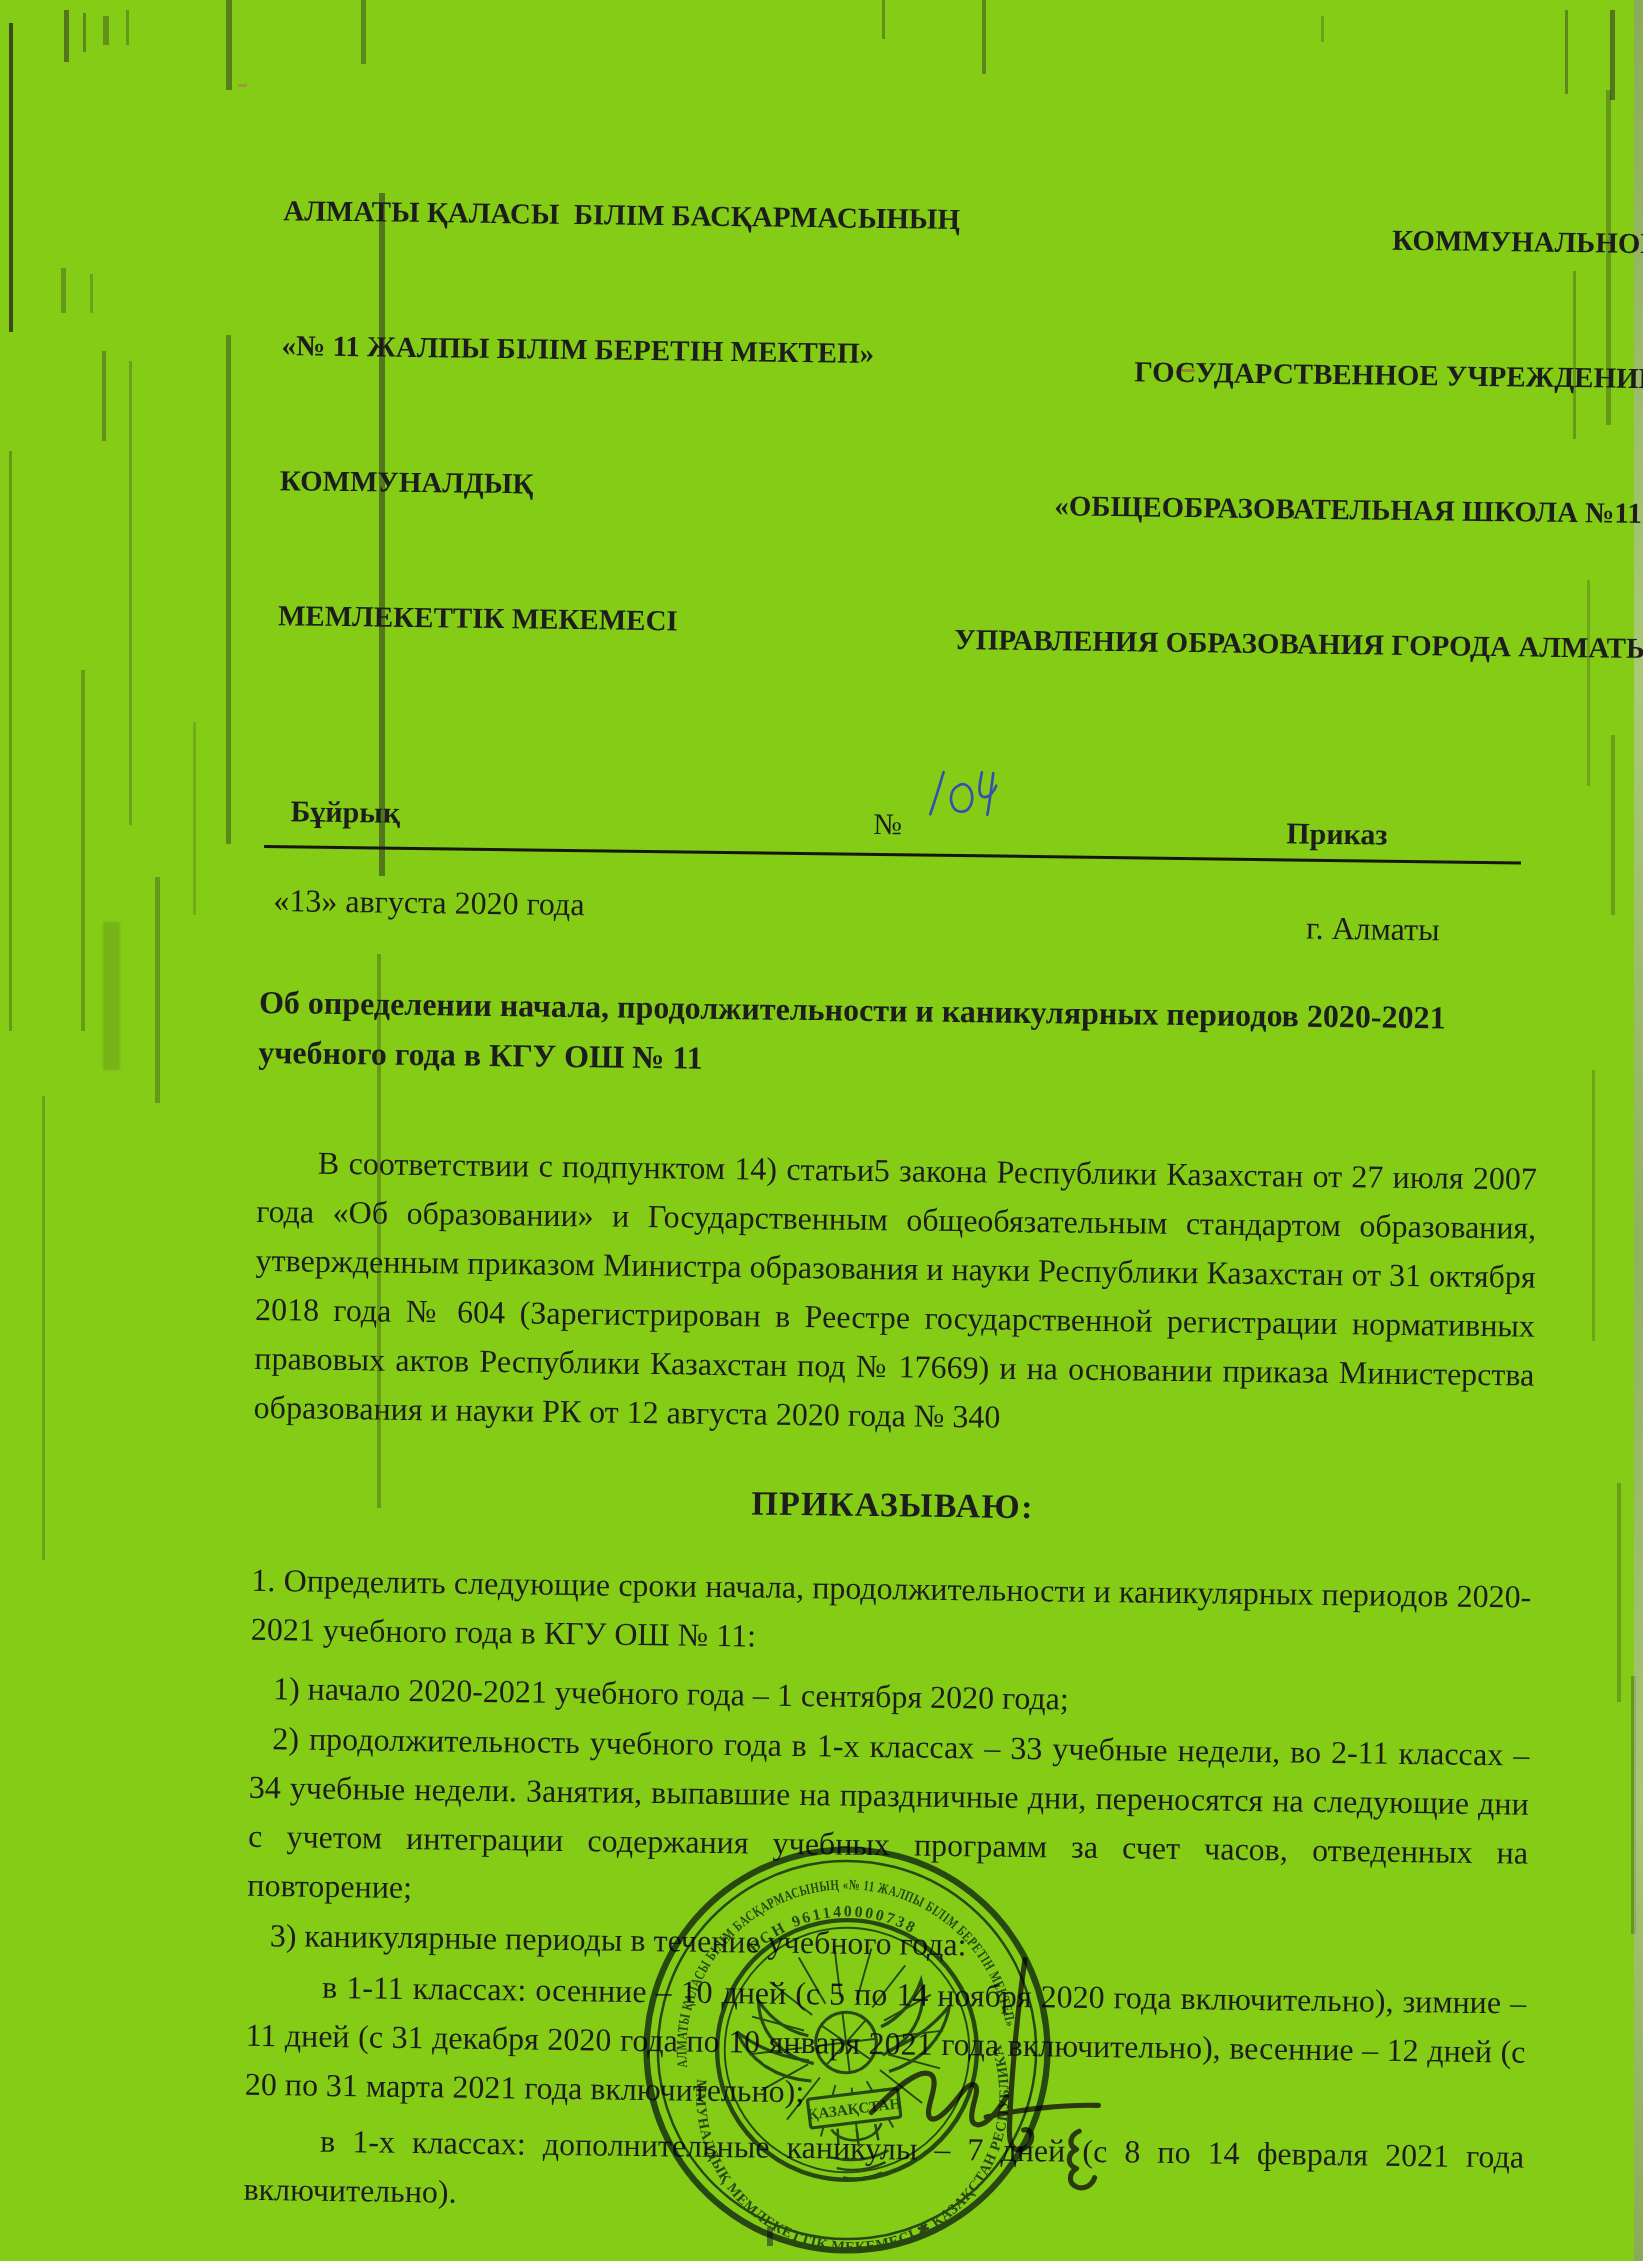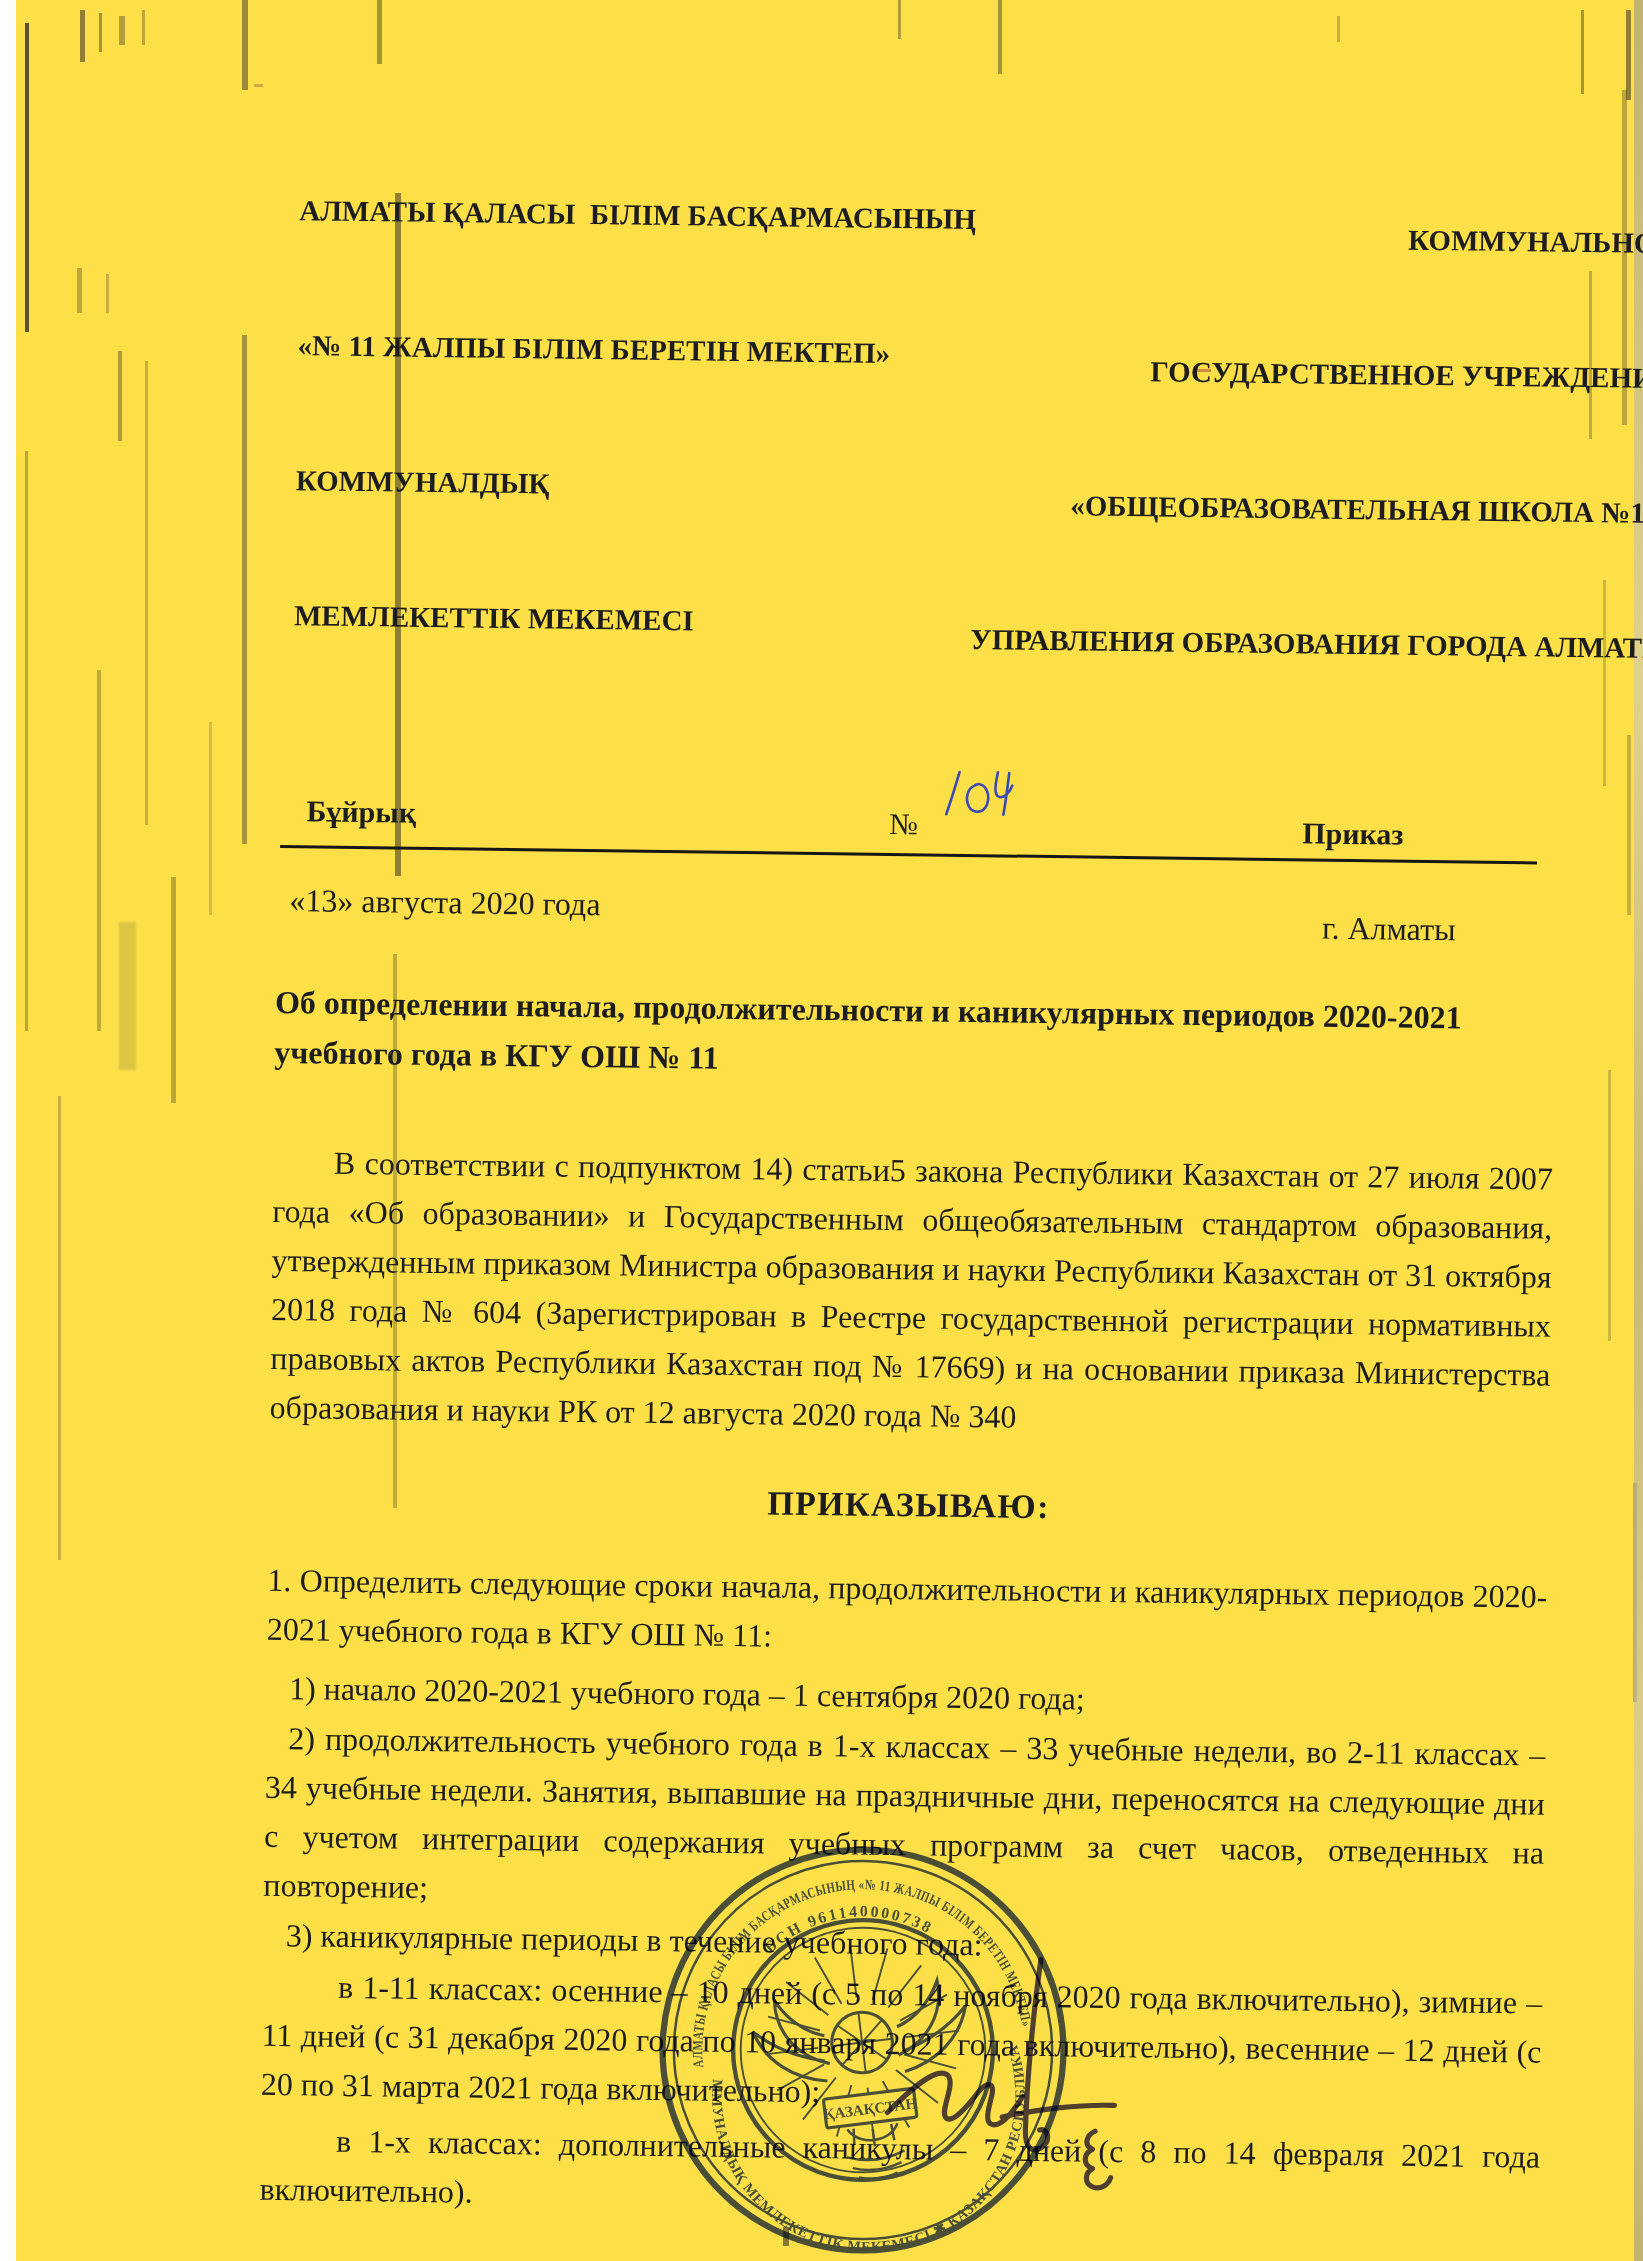--- a/index.html
+++ b/index.html
@@ -3,21 +3,21 @@
 <meta charset="utf-8">
 <style>
   html,body{margin:0;padding:0;}
   body{
     width:1644px;height:2261px;position:relative;
     background:#fdfdfb;
     font-family:"Liberation Serif","DejaVu Serif",serif;
     color:#1d1d1d;
     overflow:hidden;
   }
-  .page{position:absolute;inset:0;overflow:hidden;background:#fde047;margin-left:16px;}
+  .page{position:absolute;inset:0;overflow:hidden;background:#84cc16;}
   
   .streak{position:absolute;background:#222;}
   .edge-band{position:absolute;right:0;top:0;width:10.3px;height:2261px;
     background:linear-gradient(to bottom,#8f8f8f,#c7c7c5 30%,#9b9b99 55%,#c2c2c0 80%,#8f8f8f);opacity:.55;}
   
   .doc{
     position:absolute;left:271px;top:90px;width:1280px;
     transform:rotate(0.75deg);transform-origin:0 0;
     font-size:32px;line-height:49px;
   }

